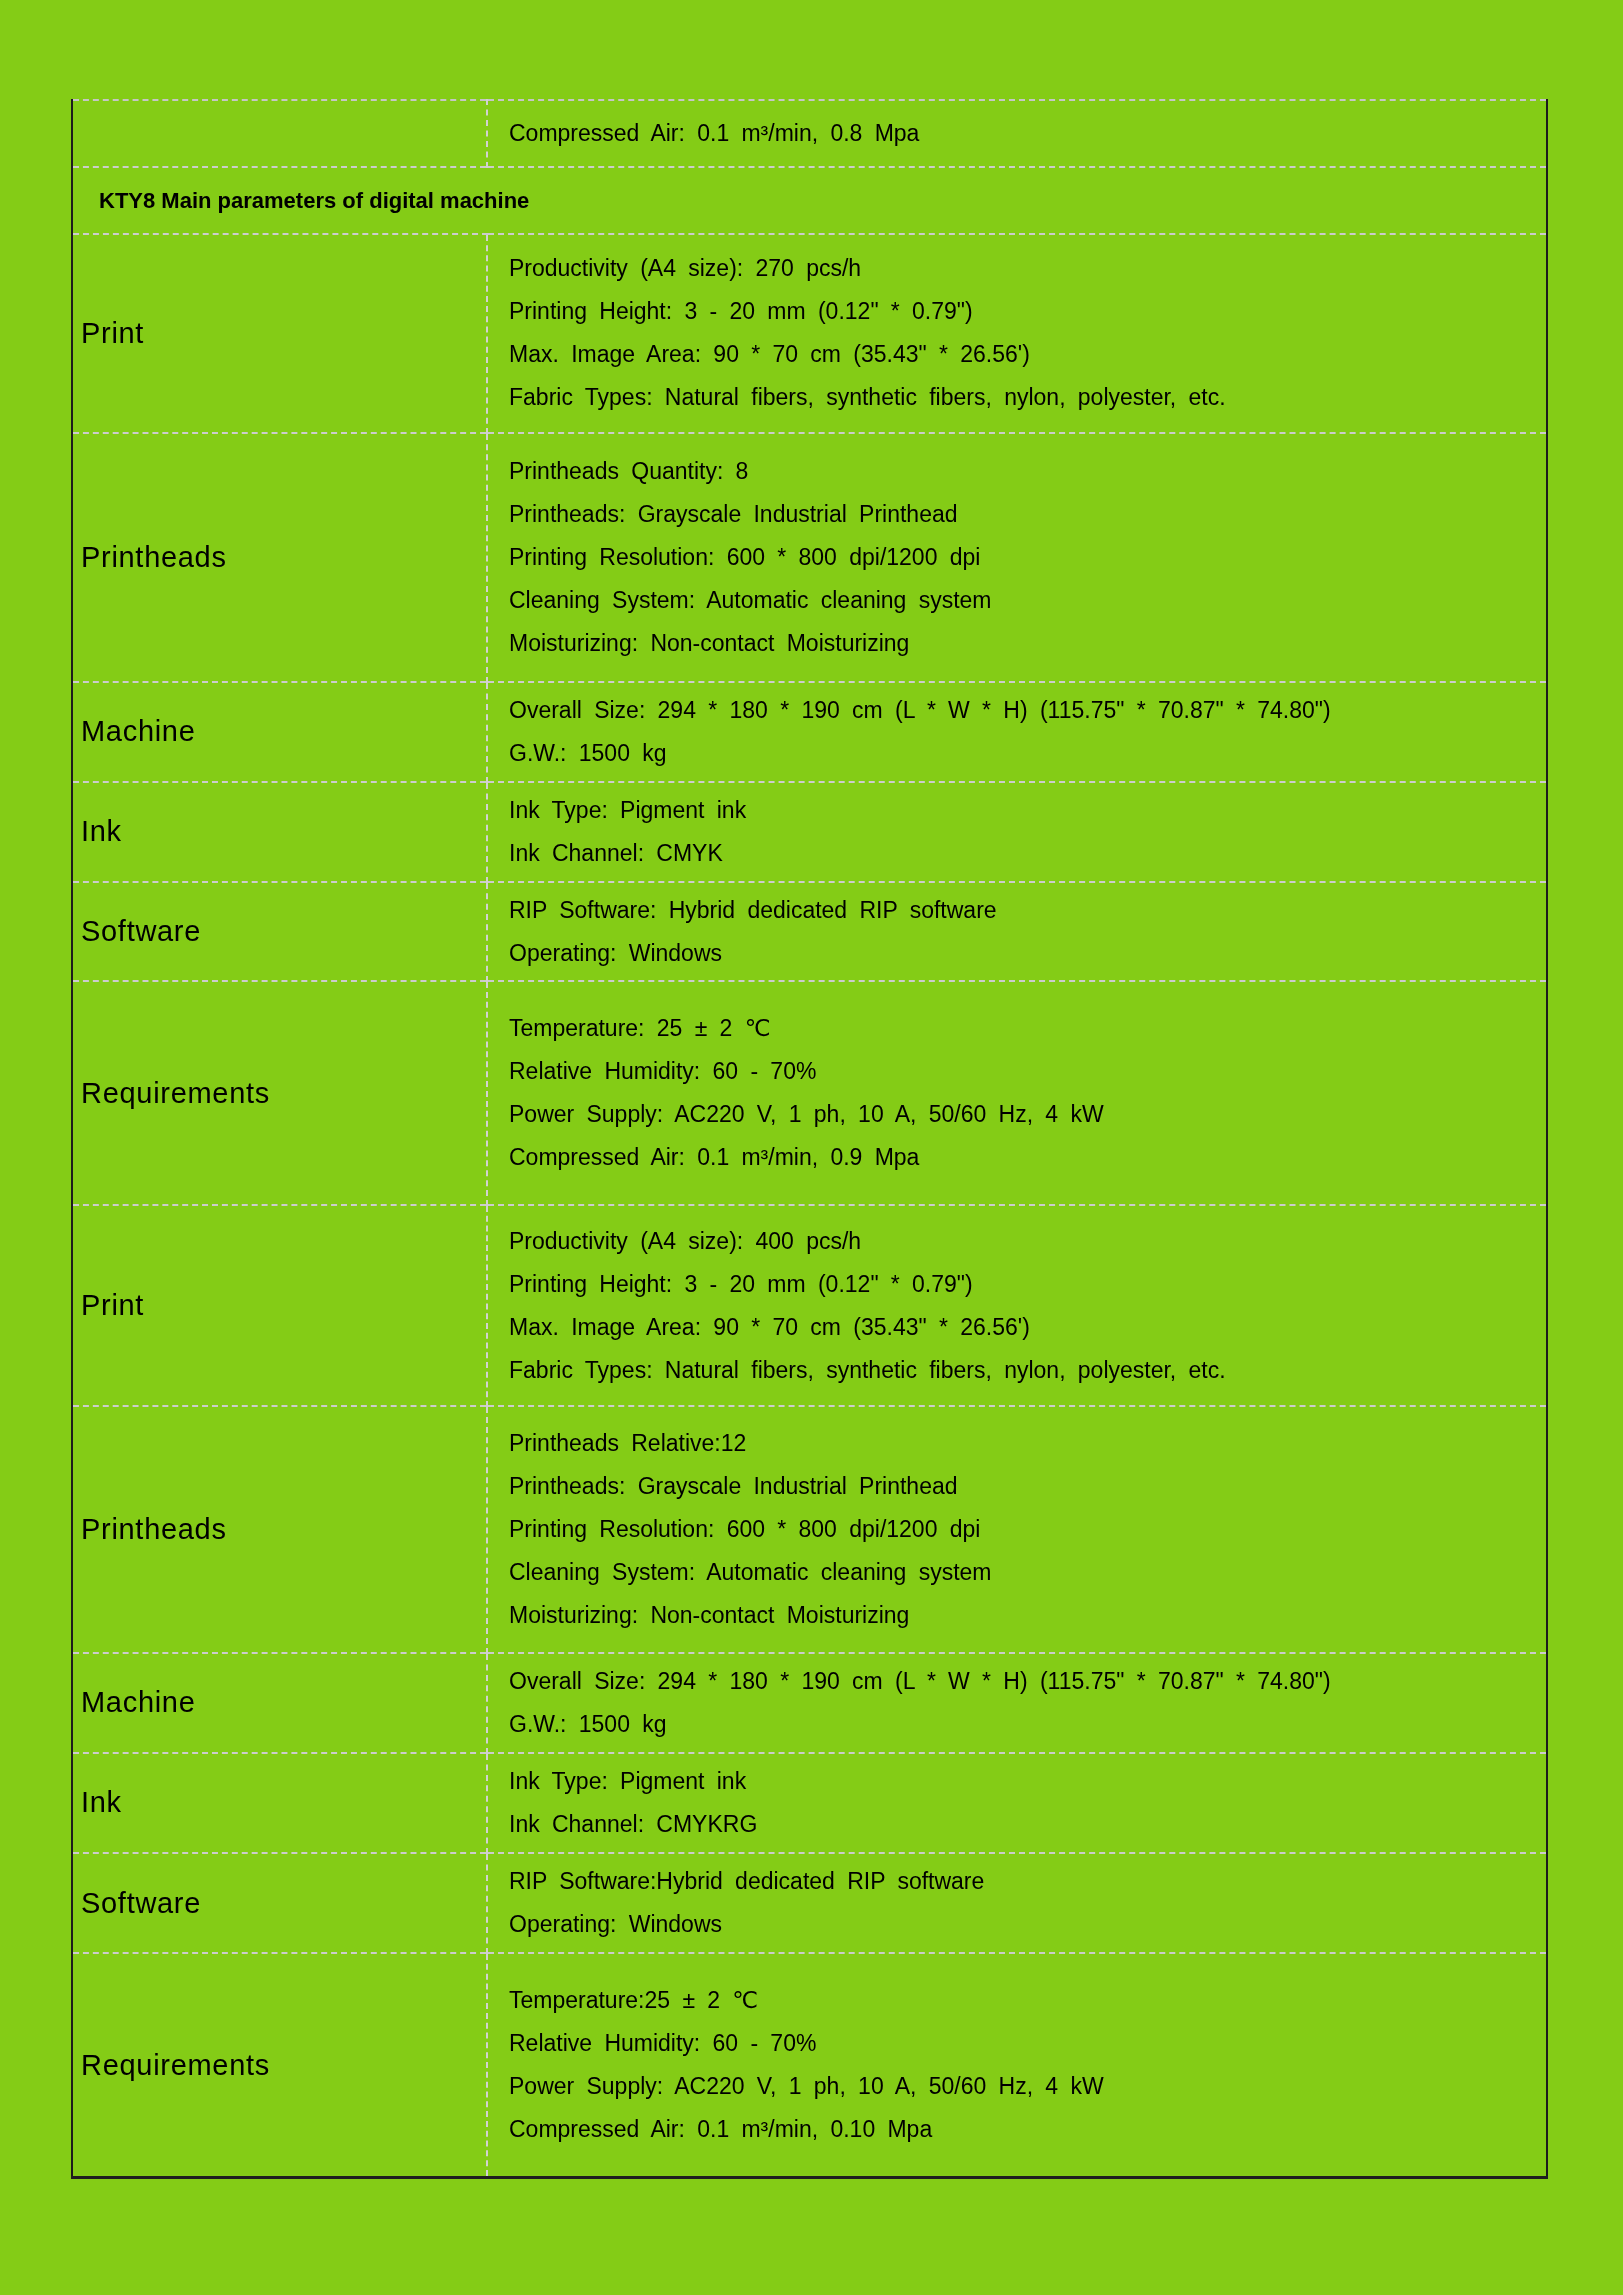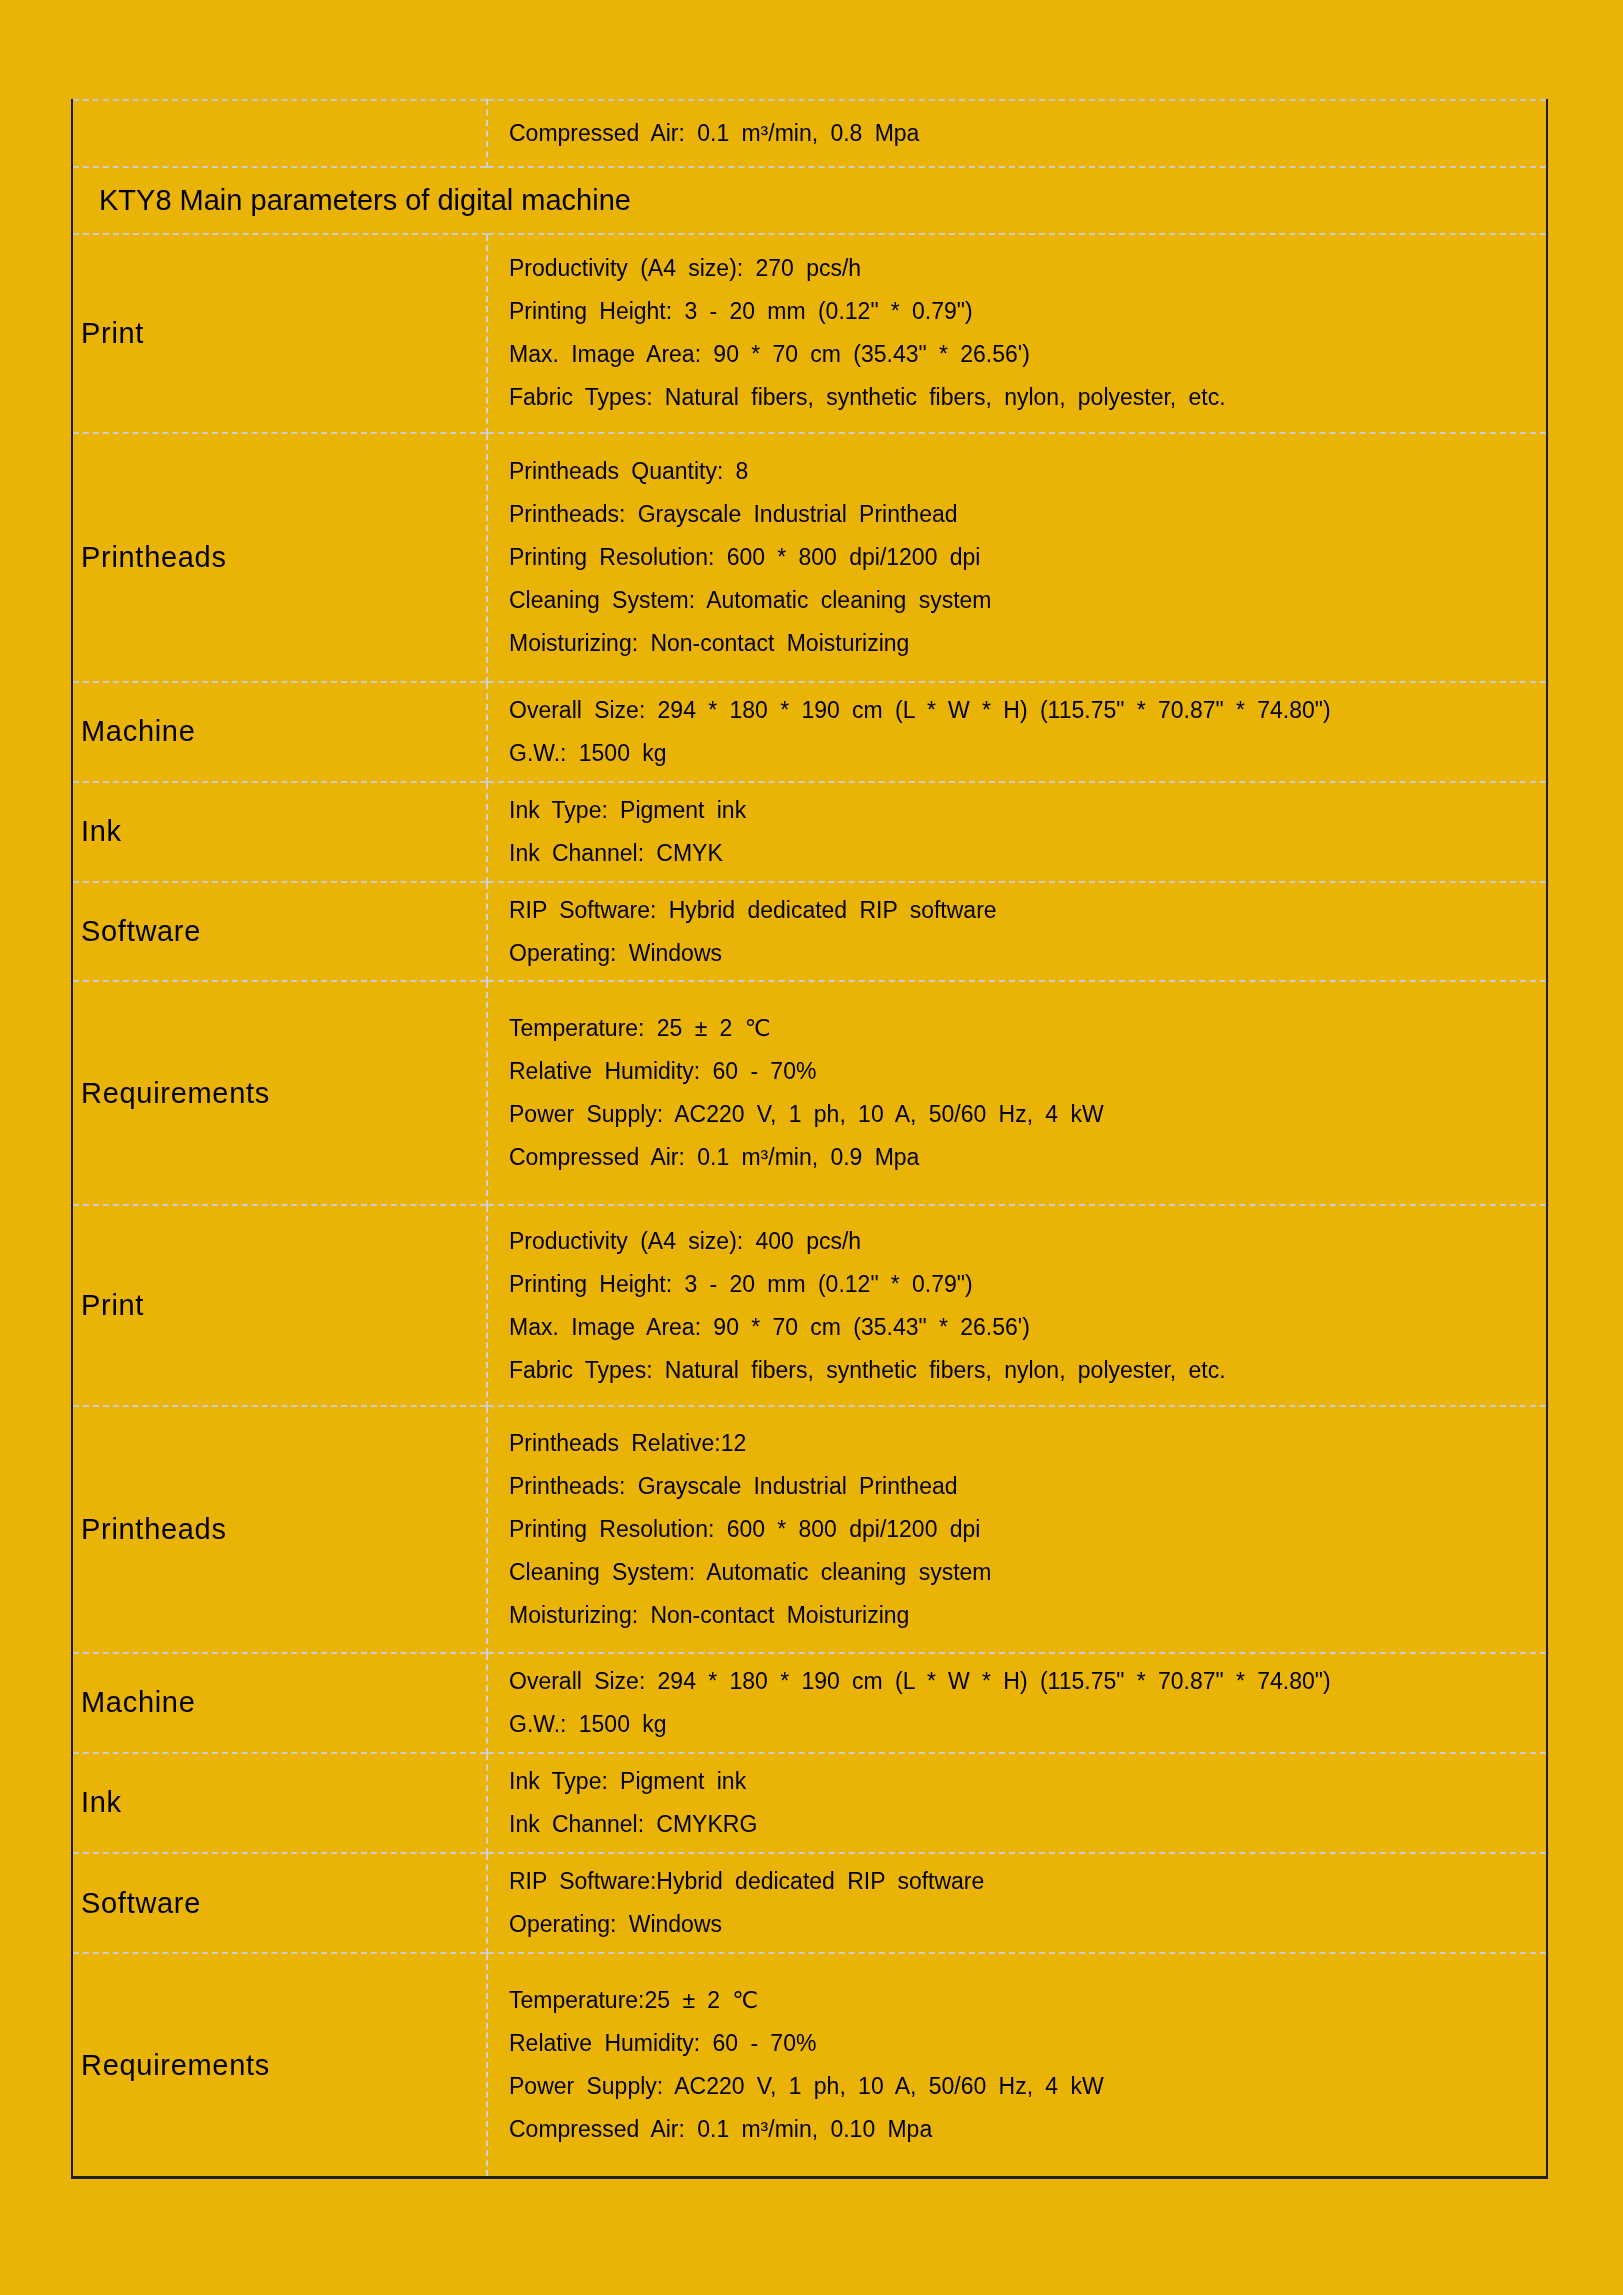--- a/index.html
+++ b/index.html
@@ -1,20 +1,20 @@
 <!DOCTYPE html>
 <html style="font-size:10.5px"><head>
 <meta charset="utf-8">
 <style>
   html, body { margin: 0; padding: 0; background: #888; }
   .page {
     position: relative;
     width: 1623px;
     height: 2295px;
-    background: #eab308;
+    background: #84cc16;
     font-family: "Liberation Sans", "DejaVu Sans", sans-serif;
     color: #000;
     overflow: hidden;
   }
   table.spec-table {
     position: absolute;
     left: 71px;
     top: 99px;
     width: 1475px;
     height: 2080px;
@@ -37,22 +37,22 @@
     padding-left: 8px;
     font-size: 29px;
     letter-spacing: 0.7px;
   }
   td.value-cell {
     border-left: 2.6px dashed #d2d2d2;
     padding-left: 21px;
   }
   td.header-cell {
     padding-left: 26px;
-    font-size: 29px;
-    font-weight: normal;
+    font-size: 22px;
+    font-weight: bold;
   }
   .line {
     font-size: 23px;
     line-height: 43px;
     word-spacing: 5.9px;
     white-space: nowrap;
   }
 </style>
 </head>
 <body>

